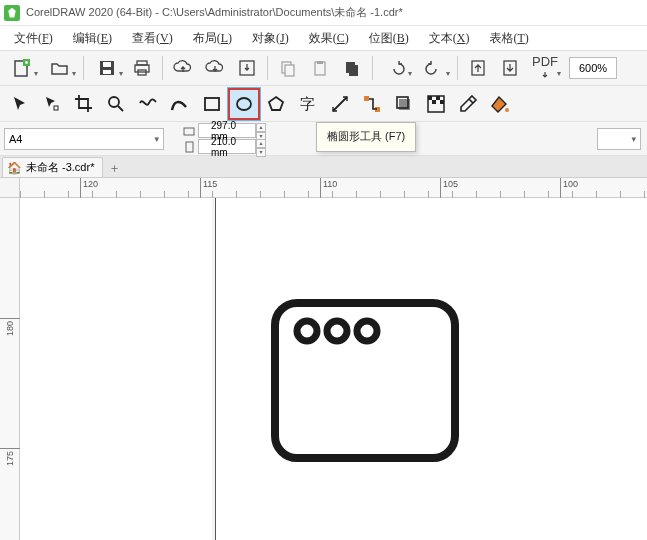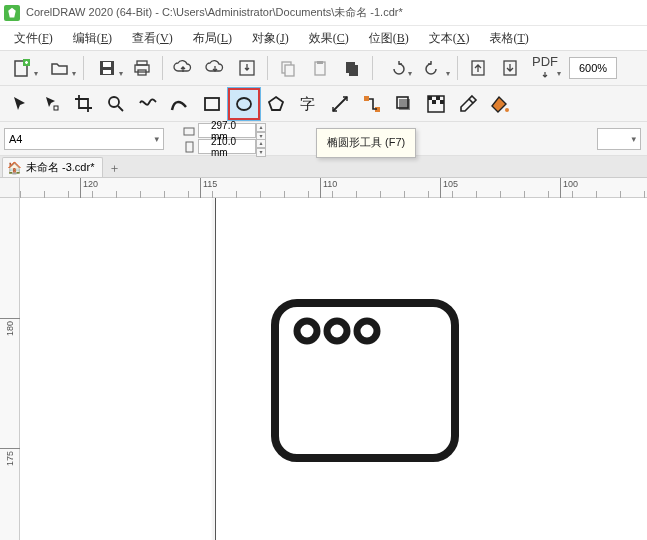--- a/index.html
+++ b/index.html
@@ -33,21 +33,21 @@
   .propbar { height: 34px; background: #f5f5f5; border-bottom: 1px solid #e0e0e0; display: flex; align-items: center; padding: 0 4px; gap: 18px; position: relative; }
   .combo { height: 22px; border: 1px solid #bbb; background: #fff; display: flex; align-items: center; justify-content: space-between; padding: 0 4px; font-size: 11px; }
   .combo .arrow { font-size: 9px; color: #666; }
   .dim-group { display: flex; flex-direction: column; gap: 0; }
   .dim-row { display: flex; align-items: center; height: 16px; }
   .dim-row .dim-icon { width: 14px; height: 14px; display: flex; align-items: center; justify-content: center; margin-right: 2px; }
   .dim-row .dim-val { width: 58px; height: 15px; border: 1px solid #bbb; background: #fff; font-size: 10px; padding: 0 12px; display: flex; align-items: center; }
   .dim-row .spin { width: 10px; height: 15px; display:flex; flex-direction:column; }
   .dim-row .spin div { flex:1; font-size:6px; line-height:7px; text-align:center; color:#666; border:1px solid #bbb; background:#f8f8f8; }
 
-  .tooltip { position: absolute; top: 6px; left: 316px; background: #fffef2; border: 1px solid #b8b8b8; padding: 6px 10px; font-size: 11px; line-height: 1.45; box-shadow: 2px 2px 4px rgba(0,0,0,.15); z-index: 50; }
+  .tooltip { position: absolute; top: 0; left: 316px; background: #fffef2; border: 1px solid #b8b8b8; padding: 6px 10px; font-size: 11px; line-height: 1.45; box-shadow: 2px 2px 4px rgba(0,0,0,.15); z-index: 50; }
   .tooltip .tt-title { color: #222; }
   .tooltip .tt-body { color: #333; }
 
   .right-combo { position:absolute; right:6px; top:6px; width:44px; }
 
   
   .doctabs { height: 22px; background: #e8e8e8; display: flex; align-items: flex-end; padding-left: 2px; border-bottom: 1px solid #ccc; }
   .doctab { height: 20px; background: #f7f7f7; border: 1px solid #ccc; border-bottom: none; display: flex; align-items: center; padding: 0 8px 0 4px; gap: 4px; border-radius: 2px 2px 0 0; font-size: 11px; }
   .doctab .home { font-size: 12px; }
   .addtab { width: 18px; height: 18px; display:flex; align-items:center; justify-content:center; color:#666; margin-left:2px; }

